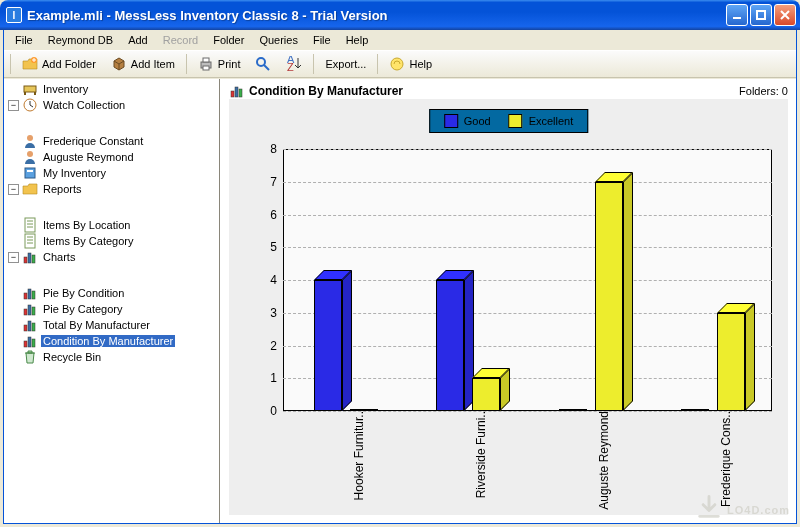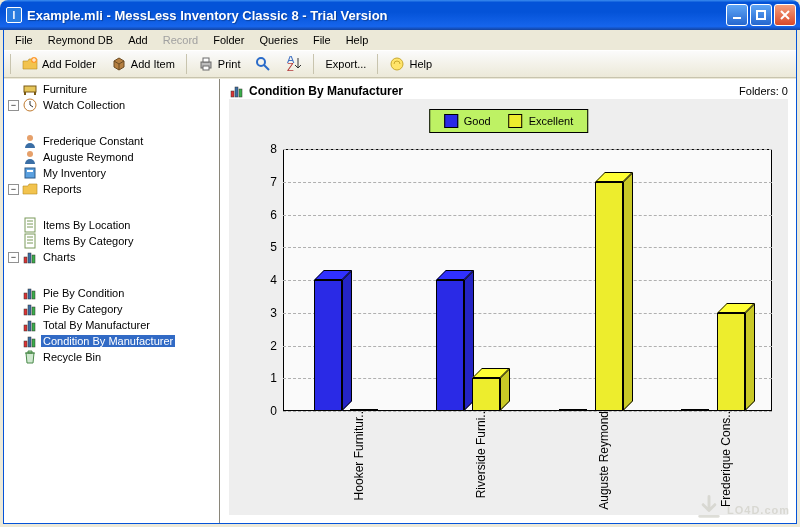--- a/index.html
+++ b/index.html
@@ -48,21 +48,21 @@
 .content-header { padding: 4px 8px 0px; }
 .ch-row1 { display: flex; align-items: center; }
 .ch-icon { width: 16px; height: 16px; margin-right: 4px; }
 .ch-title { font-weight: bold; font-size: 12px; flex: 1; }
 .ch-folders { font-size: 11px; color: #000; }
 .ch-comments { padding: 2px 0 4px 0; }
 
 
 .chartpane { flex: 1; position: relative; background: #eeeeee; margin: 0 8px 8px 8px; }
 .chartpane-inner { position: absolute; inset: 0; }
-.legend { position: absolute; top: 10px; left: 50%; transform: translateX(-50%); background: #bef264; border: 1px solid #000; display: flex; gap: 18px; padding: 4px 14px; z-index: 10; font-size: 12px;}
+.legend { position: absolute; top: 10px; left: 50%; transform: translateX(-50%); background: #0369a1; border: 1px solid #000; display: flex; gap: 18px; padding: 4px 14px; z-index: 10; font-size: 12px;}
 .legend-item { display: flex; align-items: center; gap: 6px; }
 .legend-swatch { width: 14px; height: 14px; border: 1px solid #000; }
 .plotarea { position: absolute; left: 54px; top: 50px; right: 16px; bottom: 104px; background: #fafafa;  }
 .gridline { position: absolute; left: 0; right: 0; height: 0; border-top: 1px dashed #b0b0b0; }
 .axisline-left, .axisline-bottom, .axisline-top, .axisline-right { position: absolute; background: #000; }
 .axisline-left { left: 0; top: 0; bottom: 0; width: 1px; }
 .axisline-right { right: 0; top: 0; bottom: 0; width: 1px; }
 .axisline-bottom { left: 0; right: 0; bottom: 0; height: 1px; }
 .axisline-top { left: 0; right: 0; top: 0; height: 1px; }
 .ytick { position: absolute; right: 100%; padding-right: 6px; transform: translateY(-50%); font-size: 12px; color: #000; }
@@ -190,21 +190,21 @@
       <li>
             <div class="node">
               <span class="spacer"></span>
               <span class="nicon">
                 <svg viewBox="0 0 16 16">
                   <rect x="2" y="5" width="12" height="6" fill="#e6c65a" stroke="#7a5a16"></rect>
                   <rect x="2" y="11" width="2" height="3" fill="#7a5a16"></rect>
                   <rect x="12" y="11" width="2" height="3" fill="#7a5a16"></rect>
                 </svg>
               </span>
-              <span class="label">Furniture</span>
+              <span class="label">Inventory</span>
             </div>
           </li>
 
       <li>
             <div class="node">
               <span class="tog">−</span>
               <span class="nicon">
                 <svg viewBox="0 0 16 16">
                   <circle cx="8" cy="8" r="6" fill="#fff" stroke="#c07a2e"></circle>
                   <path d="M8 4v4l3 2" stroke="#333" fill="none"></path>

